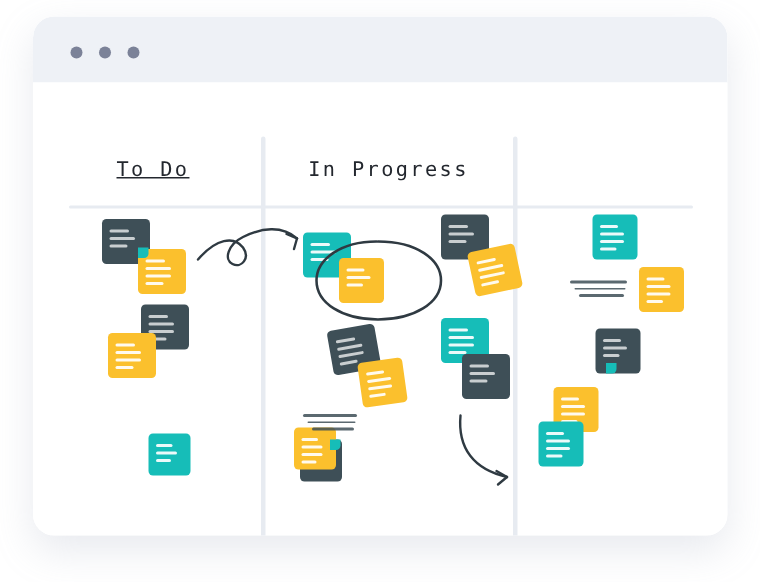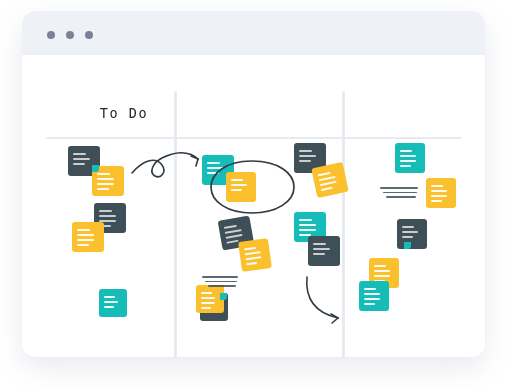--- a/index.html
+++ b/index.html
@@ -74,21 +74,21 @@
   .col-head {
     position: absolute;
     top: 50px;
     text-align: center;
     font-family: "DejaVu Sans Mono", monospace;
     font-size: 13.5px;
     letter-spacing: 1.6px;
     color: #23272e;
     white-space: nowrap;
   }
-  .col-head.c1 { left: 38px;  width: 128px; }
+  .col-head.c1 { left: 16px;  width: 128px; text-decoration: underline; }
   .col-head.c2 { left: 156px; width: 162px; }
   .col-head.c3 { left: 324px; width: 120px; }
 
   
   .card {
     position: absolute;
     border-radius: 3px;
   }
   .card .ln {
     position: absolute;
@@ -144,20 +144,21 @@
       <span class="dot d3"></span>
     </div>
 
     <div class="canvas">
 
       <div class="vdiv v1"></div>
       <div class="vdiv v2"></div>
       <div class="hrule"></div>
 
       <div class="col-head c1">To Do</div>
+      <div class="col-head c2">In Progress</div>
 
       <div id="cards-layer">
           <div class="card slate" style="left: 46px; top: 91px; width: 32px; height: 30px;">
             <span class="ln" style="left: 5px; top: 7px; width: 13px;"></span>
             <span class="ln" style="left: 5px; top: 12px; width: 17px;"></span>
             <span class="ln" style="left: 5px; top: 17px; width: 12px;"></span>
           </div>
           <div class="card yellow" style="left: 70px; top: 111px; width: 32px; height: 30px;">
             <span class="ln" style="left: 5px; top: 7px; width: 13px;"></span>
             <span class="ln" style="left: 5px; top: 12px; width: 17px;"></span>

